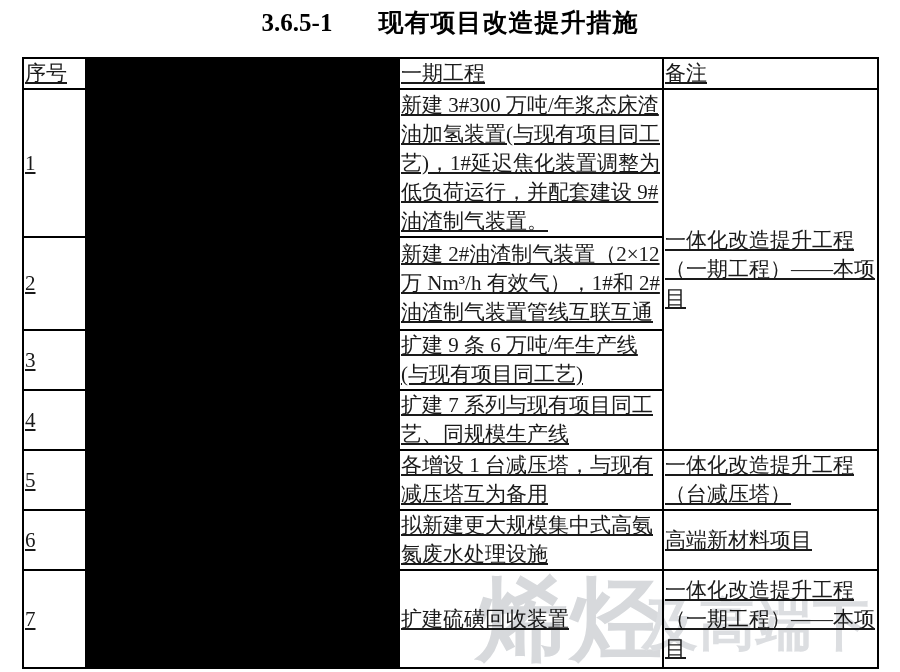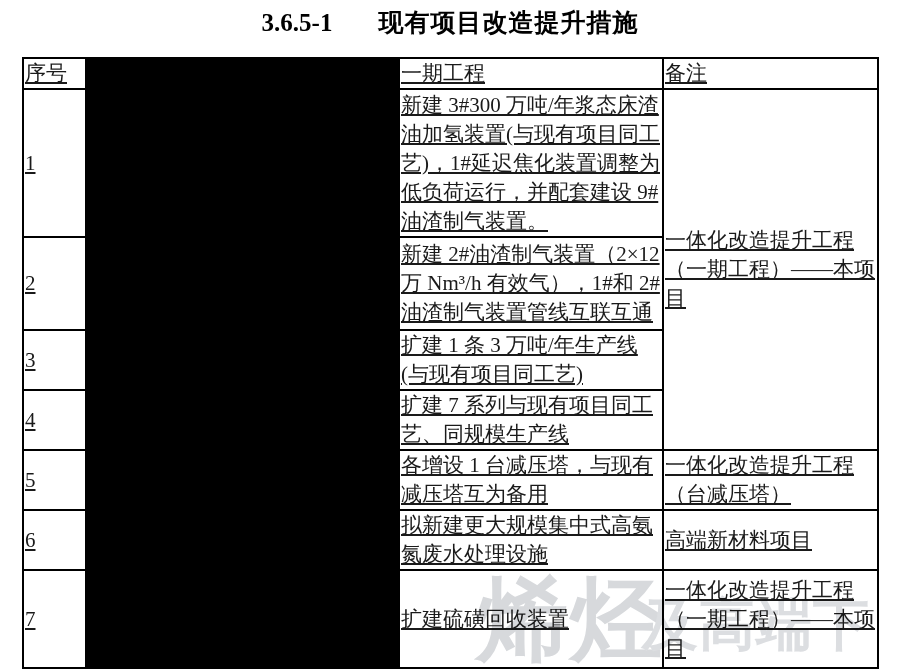--- a/index.html
+++ b/index.html
@@ -70,21 +70,21 @@
     <td class="seq">1</td>
     <td class="plan">新建 3#300 万吨/年浆态床渣油加氢装置(与现有项目同工艺)，1#延迟焦化装置调整为低负荷运行，并配套建设 9#油渣制气装置。</td>
     <td class="remark" rowspan="4">一体化改造提升工程（一期工程）——本项目</td>
   </tr>
   <tr style="height:93px">
     <td class="seq">2</td>
     <td class="plan">新建 2#油渣制气装置（2×12 万 Nm³/h 有效气），1#和 2#油渣制气装置管线互联互通</td>
   </tr>
   <tr style="height:59px">
     <td class="seq">3</td>
-    <td class="plan">扩建 1 条 3 万吨/年生产线(与现有项目同工艺)</td>
+    <td class="plan">扩建 9 条 6 万吨/年生产线(与现有项目同工艺)</td>
   </tr>
   <tr style="height:58px">
     <td class="seq">4</td>
     <td class="plan">扩建 7 系列与现有项目同工艺、同规模生产线</td>
   </tr>
   <tr style="height:58px">
     <td class="seq">5</td>
     <td class="plan">各增设 1 台减压塔，与现有减压塔互为备用</td>
     <td class="remark">一体化改造提升工程（台减压塔）</td>
   </tr>

